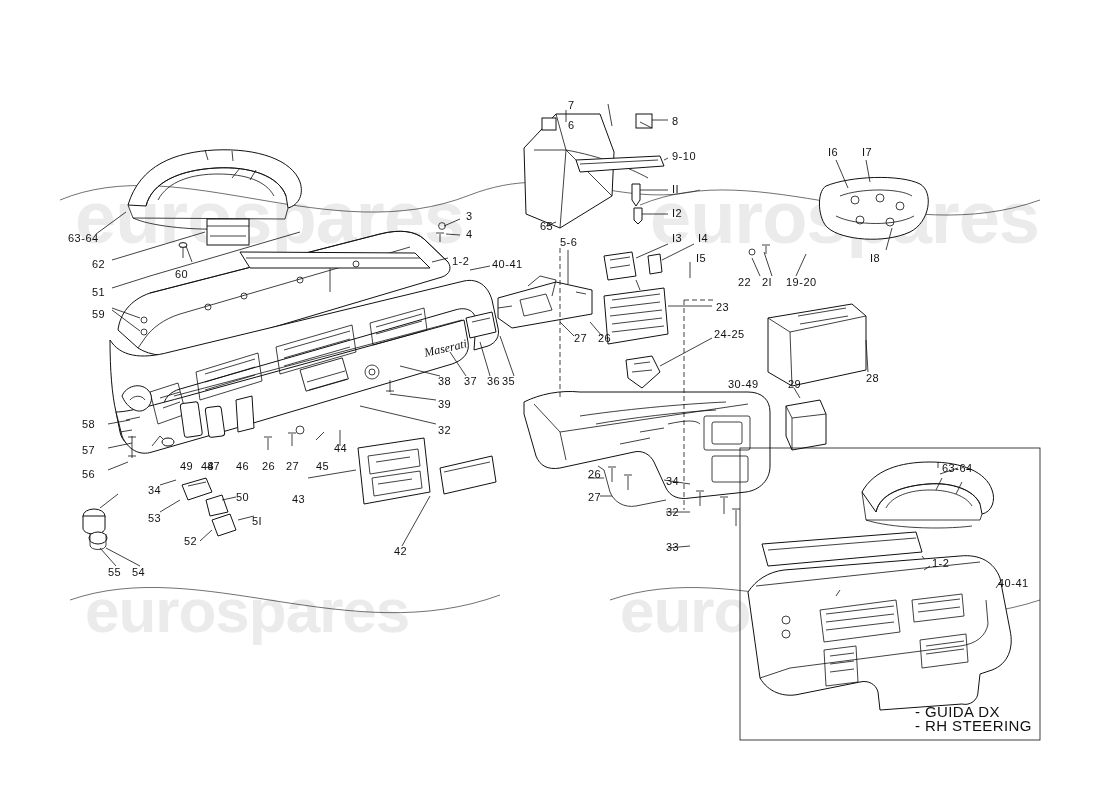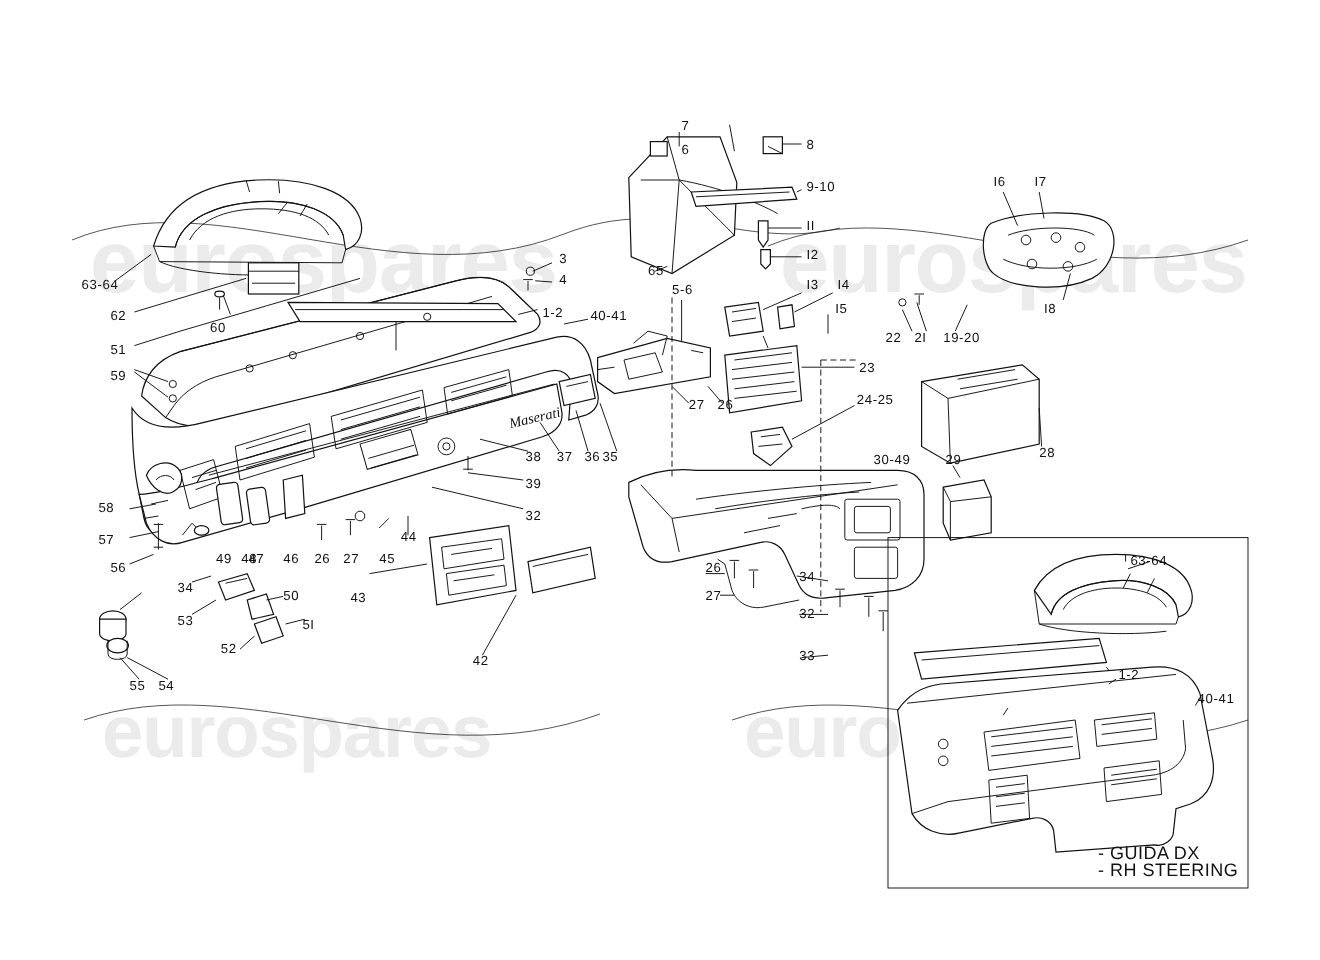--- a/index.html
+++ b/index.html
@@ -318,21 +318,21 @@
   <div class="lbl" style="left:788px;top:378px;">29</div>
   <div class="lbl" style="left:728px;top:378px;">30-49</div>
   <div class="lbl" style="left:438px;top:375px;">38</div>
   <div class="lbl" style="left:464px;top:375px;">37</div>
   <div class="lbl" style="left:487px;top:375px;">36</div>
   <div class="lbl" style="left:502px;top:375px;">35</div>
   <div class="lbl" style="left:438px;top:398px;">39</div>
   <div class="lbl" style="left:438px;top:424px;">32</div>
   <div class="lbl" style="left:82px;top:418px;">58</div>
   <div class="lbl" style="left:82px;top:444px;">57</div>
-  <div class="lbl" style="left:92px;top:468px;">56</div>
+  <div class="lbl" style="left:82px;top:468px;">56</div>
   <div class="lbl" style="left:158px;top:460px;margin-left:22px;">49</div>
   <div class="lbl" style="left:182px;top:460px;margin-left:19px;">48</div>
   <div class="lbl" style="left:207px;top:460px;">47</div>
   <div class="lbl" style="left:236px;top:460px;">46</div>
   <div class="lbl" style="left:262px;top:460px;">26</div>
   <div class="lbl" style="left:286px;top:460px;">27</div>
   <div class="lbl" style="left:316px;top:460px;">45</div>
   <div class="lbl" style="left:334px;top:442px;">44</div>
   <div class="lbl" style="left:148px;top:484px;">34</div>
   <div class="lbl" style="left:148px;top:512px;">53</div>

